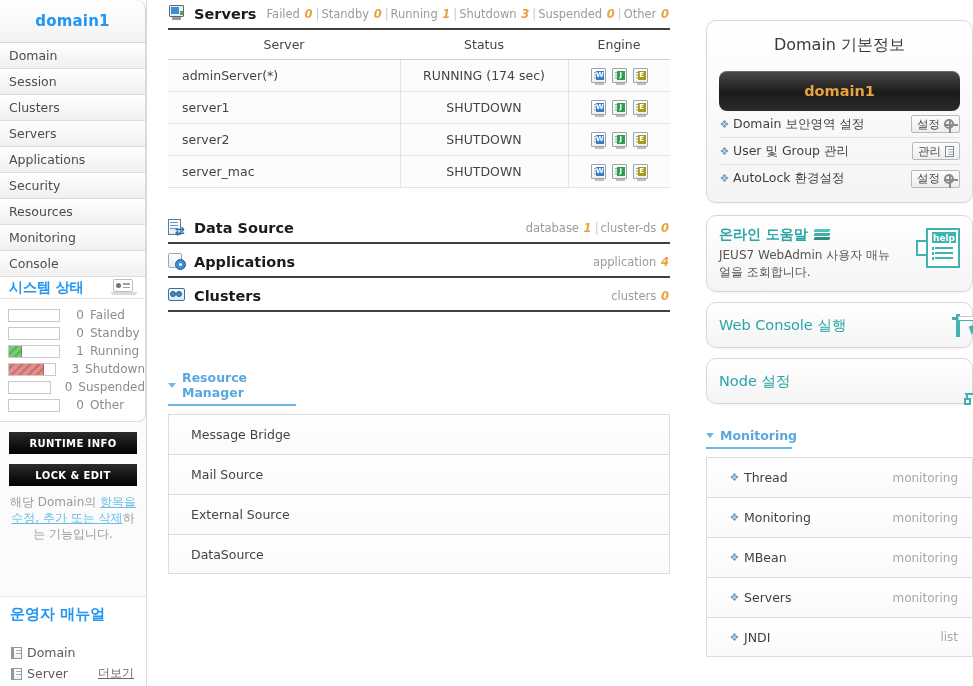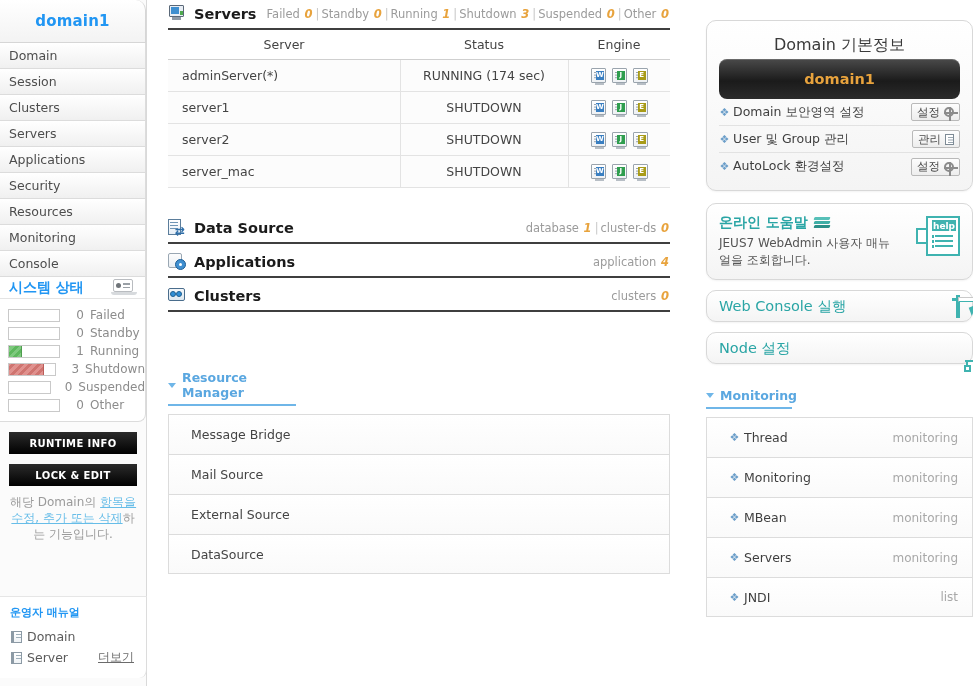--- a/index.html
+++ b/index.html
@@ -94,21 +94,21 @@
   }
   .lock-desc a { color:#67bde8; text-decoration:underline; }
 
   .manual-box {
     position:absolute; left:0; top:596px; width:147px;
     background:#fff; border-right:1px solid #dcdcdc;
     border-top:1px solid #e6e6e6;
     border-bottom-right-radius:8px;
     padding: 8px 0 10px 0;
   }
-  .manual-title { color:#2196f3; font-size:11px; font-weight:bold; padding-left:10px; margin-bottom:6px; }
+  .manual-title { color:#2196f3; font-size:15px; font-weight:bold; padding-left:10px; margin-bottom:18px; }
   .manual-row { display:flex; align-items:center; padding-left:11px; height:21px; font-size:12.5px; color:#5b5b5b; }
   .bk-ico {
     width:11px; height:12px; margin-right:5px;
     border:1.2px solid #8c9aa5; border-left:3px solid #8c9aa5;
     background: linear-gradient(#fff,#eef2f5);
     position:relative; flex:none;
   }
   .bk-ico::after{content:"";position:absolute;left:2px;top:2px;width:5px;height:1px;background:#9fb0bb;box-shadow:0 3px 0 #9fb0bb;}
   .more-link { margin-left:auto; margin-right:12px; font-size:12px; color:#6b6b6b; text-decoration:underline; cursor:pointer;}
 
@@ -193,21 +193,21 @@
 
   
   .right { position:absolute; left:706px; top:0; width:267px; height:686px; }
 
   .card {
     background: linear-gradient(#ffffff,#f4f4f4);
     border:1px solid #d8d8d8; border-radius:10px;
     box-shadow:0 1px 2px rgba(0,0,0,.05);
   }
   .dom-card { margin-top:20px; padding:10px 12px 10px 12px; }
-  .dom-card-title { text-align:center; font-size:16px; color:#3a3a3a; padding:4px 0 3px 0; }
+  .dom-card-title { text-align:center; font-size:16px; color:#3a3a3a; padding:4px 0 15px 0; }
   .dom-pill {
     height:40px; border-radius:8px;
     background: linear-gradient(#4a4a4a,#1b1b1b 55%,#2b2b2b);
     display:flex;align-items:center;justify-content:center;
     color:#e8a33d;font-weight:bold;font-size:14.5px;
     box-shadow: inset 0 1px 0 rgba(255,255,255,.18);
     cursor:pointer;
   }
   .dom-row {
     display:flex;align-items:center;height:27px;border-bottom:1px solid #e2e2e2;
@@ -236,21 +236,21 @@
   .books i:nth-child(2){top:4px;background:#3fae a6;background:#3faea6;}
   .books i:nth-child(3){top:8px;background:#2b8f88;}
   .help-ico{margin-left:auto;width:44px;height:46px;position:relative;flex:none;}
   .help-ico .pg{position:absolute;right:0;top:2px;width:34px;height:40px;background:#fff;border:2px solid #3fb3b0;}
   .help-ico .tab{position:absolute;left:0;top:14px;width:10px;height:16px;background:#fff;border:2px solid #3fb3b0;border-right:none;}
   .help-ico .hl{position:absolute;right:4px;top:6px;width:24px;height:11px;background:#3fb3b0;color:#fff;font-size:9px;
                  display:flex;align-items:center;justify-content:center;font-weight:bold;}
   .help-ico .lines{position:absolute;right:7px;top:21px;width:18px;height:2px;background:#3fb3b0;box-shadow:0 5px 0 #3fb3b0,0 10px 0 #3fb3b0;}
   .help-ico .dots{position:absolute;right:26px;top:21px;width:2.5px;height:2.5px;background:#3fb3b0;box-shadow:0 5px 0 #3fb3b0,0 10px 0 #3fb3b0;}
 
-  .act-card{ margin-top:10px; height:32px; display:flex; align-items:center; padding:0 12px; cursor:pointer;}
+  .act-card{ margin-top:10px; height:46px; display:flex; align-items:center; padding:0 12px; cursor:pointer;}
   .act-lbl{ font-size:14.5px; color:#2aa5a5; }
   .act-ico{ margin-left:auto; }
   .win-ico{width:34px;height:24px;border:2px solid #3fb3b0;position:relative;background:#fff;}
   .win-ico .bar{position:absolute;left:0;top:0;right:0;height:5px;border-bottom:1.5px solid #3fb3b0;}
   .win-ico .sq{position:absolute;right:1px;top:1px;width:5px;height:3px;background:#3fb3b0;}
   .win-ico .cur{position:absolute;left:12px;top:9px;width:0;height:0;border-left:8px solid #3fb3b0;border-bottom:9px solid transparent;transform:rotate(-20deg);}
   .node-ico{width:40px;height:24px;position:relative;}
   .node-ico .hz{position:absolute;left:5px;top:12px;width:30px;height:2px;background:#3fb3b0;}
   .node-ico .n{position:absolute;top:17px;width:7px;height:7px;border:2px solid #3fb3b0;background:#fff;}
   .node-ico .n1{left:4px;}

